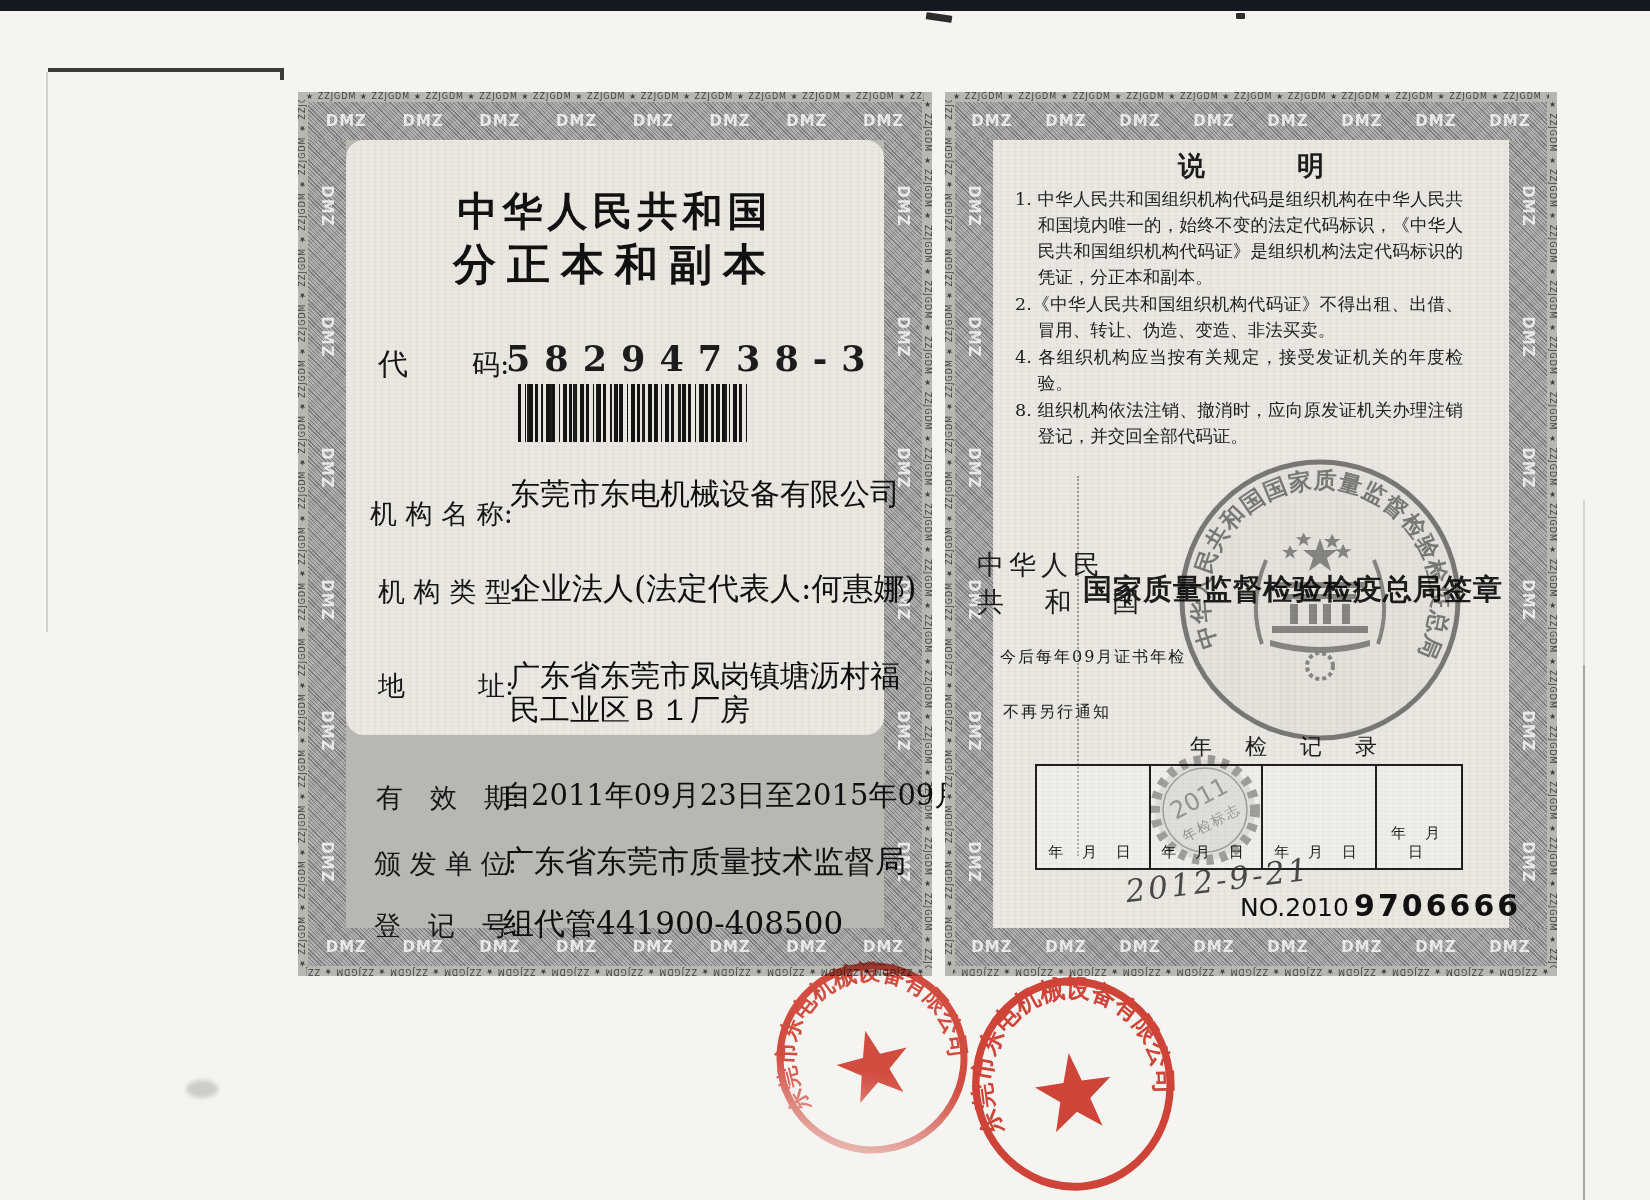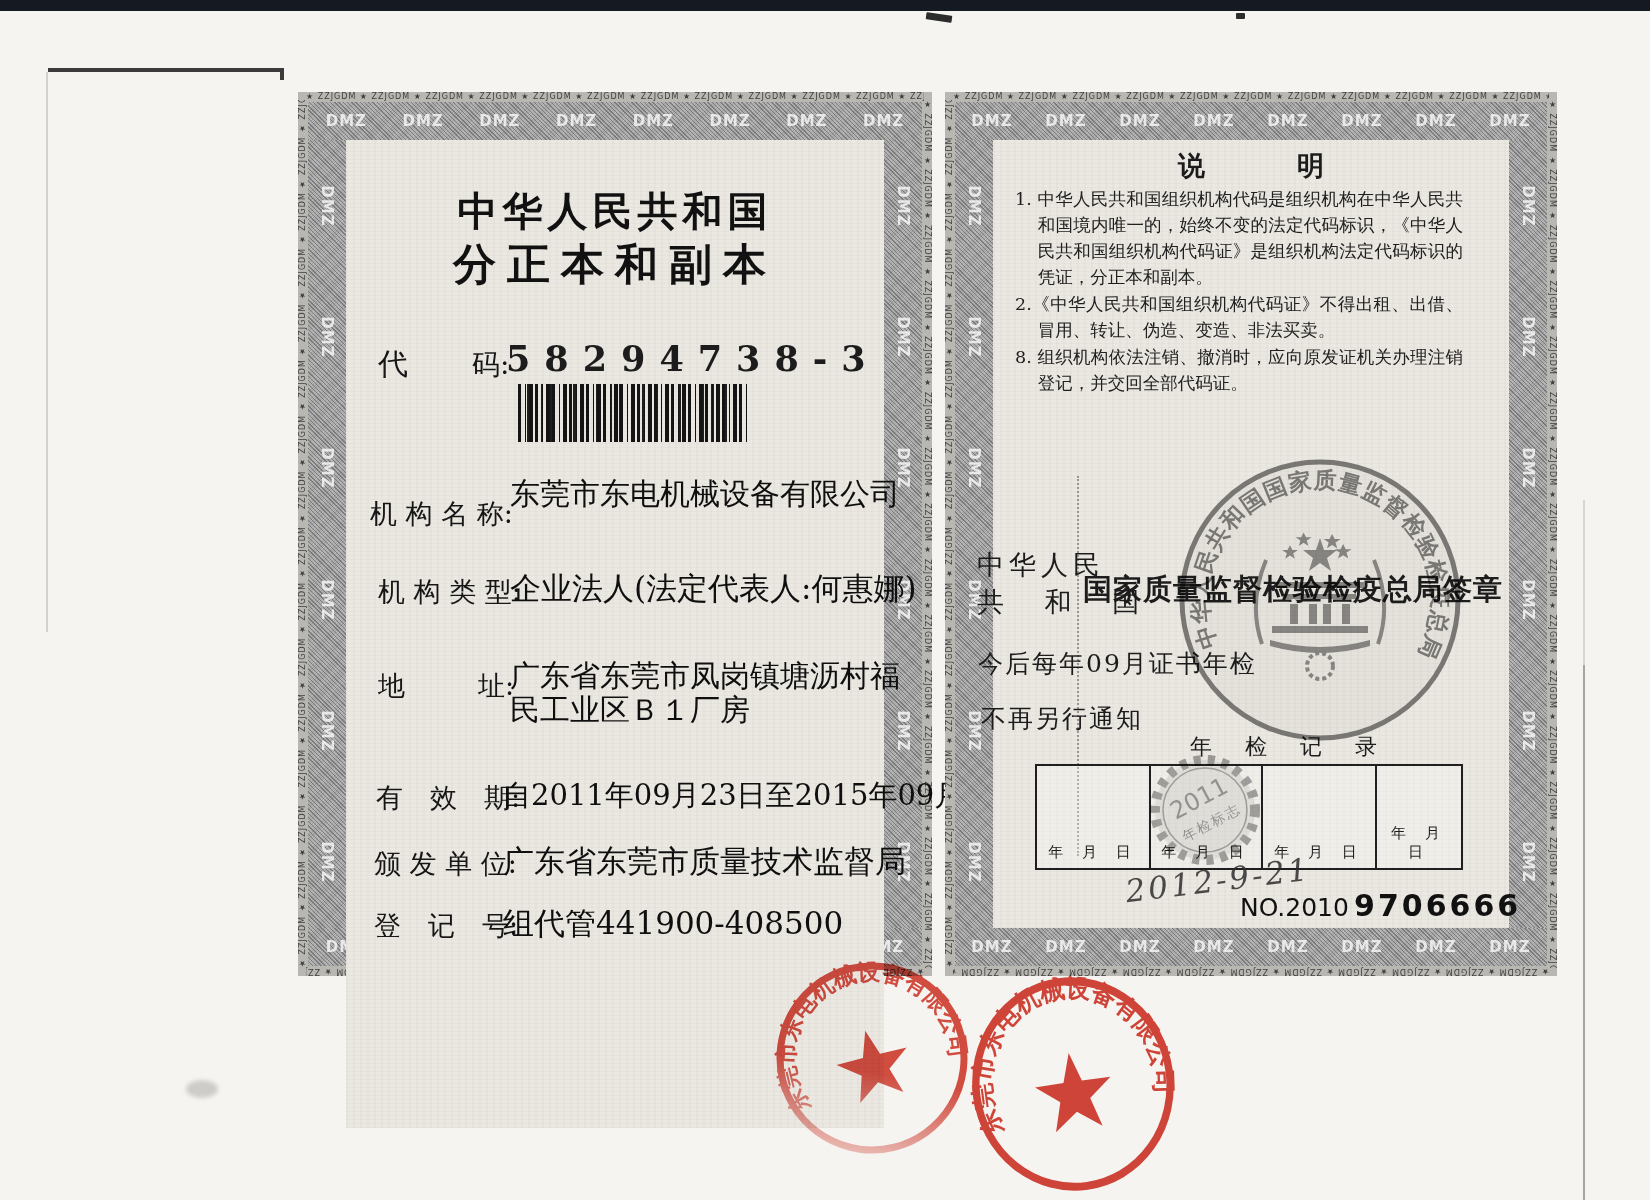--- a/index.html
+++ b/index.html
@@ -44,21 +44,21 @@
      repeating-linear-gradient(90deg,#141414 0 3px,transparent 3px 7px,#141414 7px 8px,transparent 8px 11px,#141414 11px 15px,transparent 15px 17px),
      repeating-linear-gradient(90deg,rgba(20,20,20,.95) 0 2px,transparent 2px 9px,rgba(20,20,20,.95) 9px 12px,transparent 12px 23px);}
 
   
   .rhead{display:flex;justify-content:center;gap:92px;font-size:27px;font-weight:bold;}
   .notes{width:448px;font-size:17.5px;line-height:26px;color:#202020;text-align:justify;}
   .notes div{text-indent:-1.3em;padding-left:1.3em;margin-bottom:1px;}
   .country{font-size:27px;letter-spacing:5px;font-weight:500;}
   .country2{letter-spacing:16px;}
   .authority{font-size:29px;font-weight:bold;letter-spacing:1px;white-space:nowrap;}
-  .note{font-size:25px;letter-spacing:2px;}
+  .note{font-size:16px;letter-spacing:2px;padding-left:22px;}
   .tbl-title{font-size:22px;letter-spacing:13px;}
   .tbl{border:2px solid #1f1f1f;background:rgba(255,255,255,.25);}
   .tbl .vline{position:absolute;top:0;bottom:0;width:2px;background:#1f1f1f;}
   .cellfoot{position:absolute;bottom:6px;font-size:15px;letter-spacing:7px;text-align:center;}
   .dotline{border-left:2px dotted rgba(60,60,60,.45);}
   .handwrite{font-style:italic;font-size:31px;color:#2d2d2d;transform:rotate(-7deg);
              letter-spacing:3px;opacity:.85;white-space:nowrap;}
   .serial{font-family:"DejaVu Sans","Liberation Sans",sans-serif;white-space:nowrap;color:#111;}
   .serial .pre{font-size:25px;}
   .serial .num{font-size:30px;font-weight:bold;letter-spacing:3px;}
@@ -114,21 +114,21 @@
   </div>
   <div class="abs band v" style="right:10px;top:48px;width:38px;height:788px;">
     <span>DMZ</span>
       <span>DMZ</span>
       <span>DMZ</span>
       <span>DMZ</span>
       <span>DMZ</span>
       <span>DMZ</span>
   </div>
 
-  <div class="abs paper" style="left:48px;top:48px;width:538px;height:988px;">
+  <div class="abs paper" style="left:48px;top:48px;width:538px;height:595px;border-radius:18px;">
     <div class="abs ltitle t1" style="left:0;top:44px;">中华人民共和国</div>
     <div class="abs ltitle t2" style="left:0;top:96px;">分正本和副本</div>
 
     <div class="abs lbl" style="left:32px;top:204px;font-size:30px;">代</div>
     <div class="abs lbl" style="left:126px;top:206px;font-size:28px;">码:</div>
     <div class="abs code-digits" style="left:160px;top:198px;">58294738-3</div>
     <div class="abs barcode" style="left:172px;top:244px;width:230px;height:58px;"></div>
 
     <div class="abs lbl" style="left:24px;top:340px;margin-top:16px;">机 构 名 称:</div>
     <div class="abs val" style="left:164px;top:334px;">东莞市东电机械设备有限公司</div>
@@ -196,20 +196,21 @@
   </div>
 
   <div class="abs paper" style="left:48px;top:48px;width:516px;height:788px;">
     <div class="abs rhead" style="left:40px;top:8px;width:436px;">
       <span>说</span>
       <span>明</span>
     </div>
     <div class="abs notes" style="left:22px;top:46px;">
       <div>1. 中华人民共和国组织机构代码是组织机构在中华人民共和国境内唯一的，始终不变的法定代码标识，《中华人民共和国组织机构代码证》是组织机构法定代码标识的凭证，分正本和副本。</div>
       <div>2.《中华人民共和国组织机构代码证》不得出租、出借、冒用、转让、伪造、变造、非法买卖。</div>
+      <div>4. 各组织机构应当按有关规定，接受发证机关的年度检验。</div>
       <div>8. 组织机构依法注销、撤消时，应向原发证机关办理注销登记，并交回全部代码证。</div>
     </div>
 
     <div class="abs dotline" style="left:84px;top:336px;height:380px;"></div>
 
     <div class="abs country" style="left:-16px;top:407px;">中华人民</div>
     <div class="abs country country2" style="left:-16px;top:444px;">共 和 国</div>
     <div class="abs authority" style="left:90px;top:430px;">国家质量监督检验检疫总局签章</div>
 
     <div class="abs note" style="left:-15px;top:507px;">今后每年09月证书年检</div>

